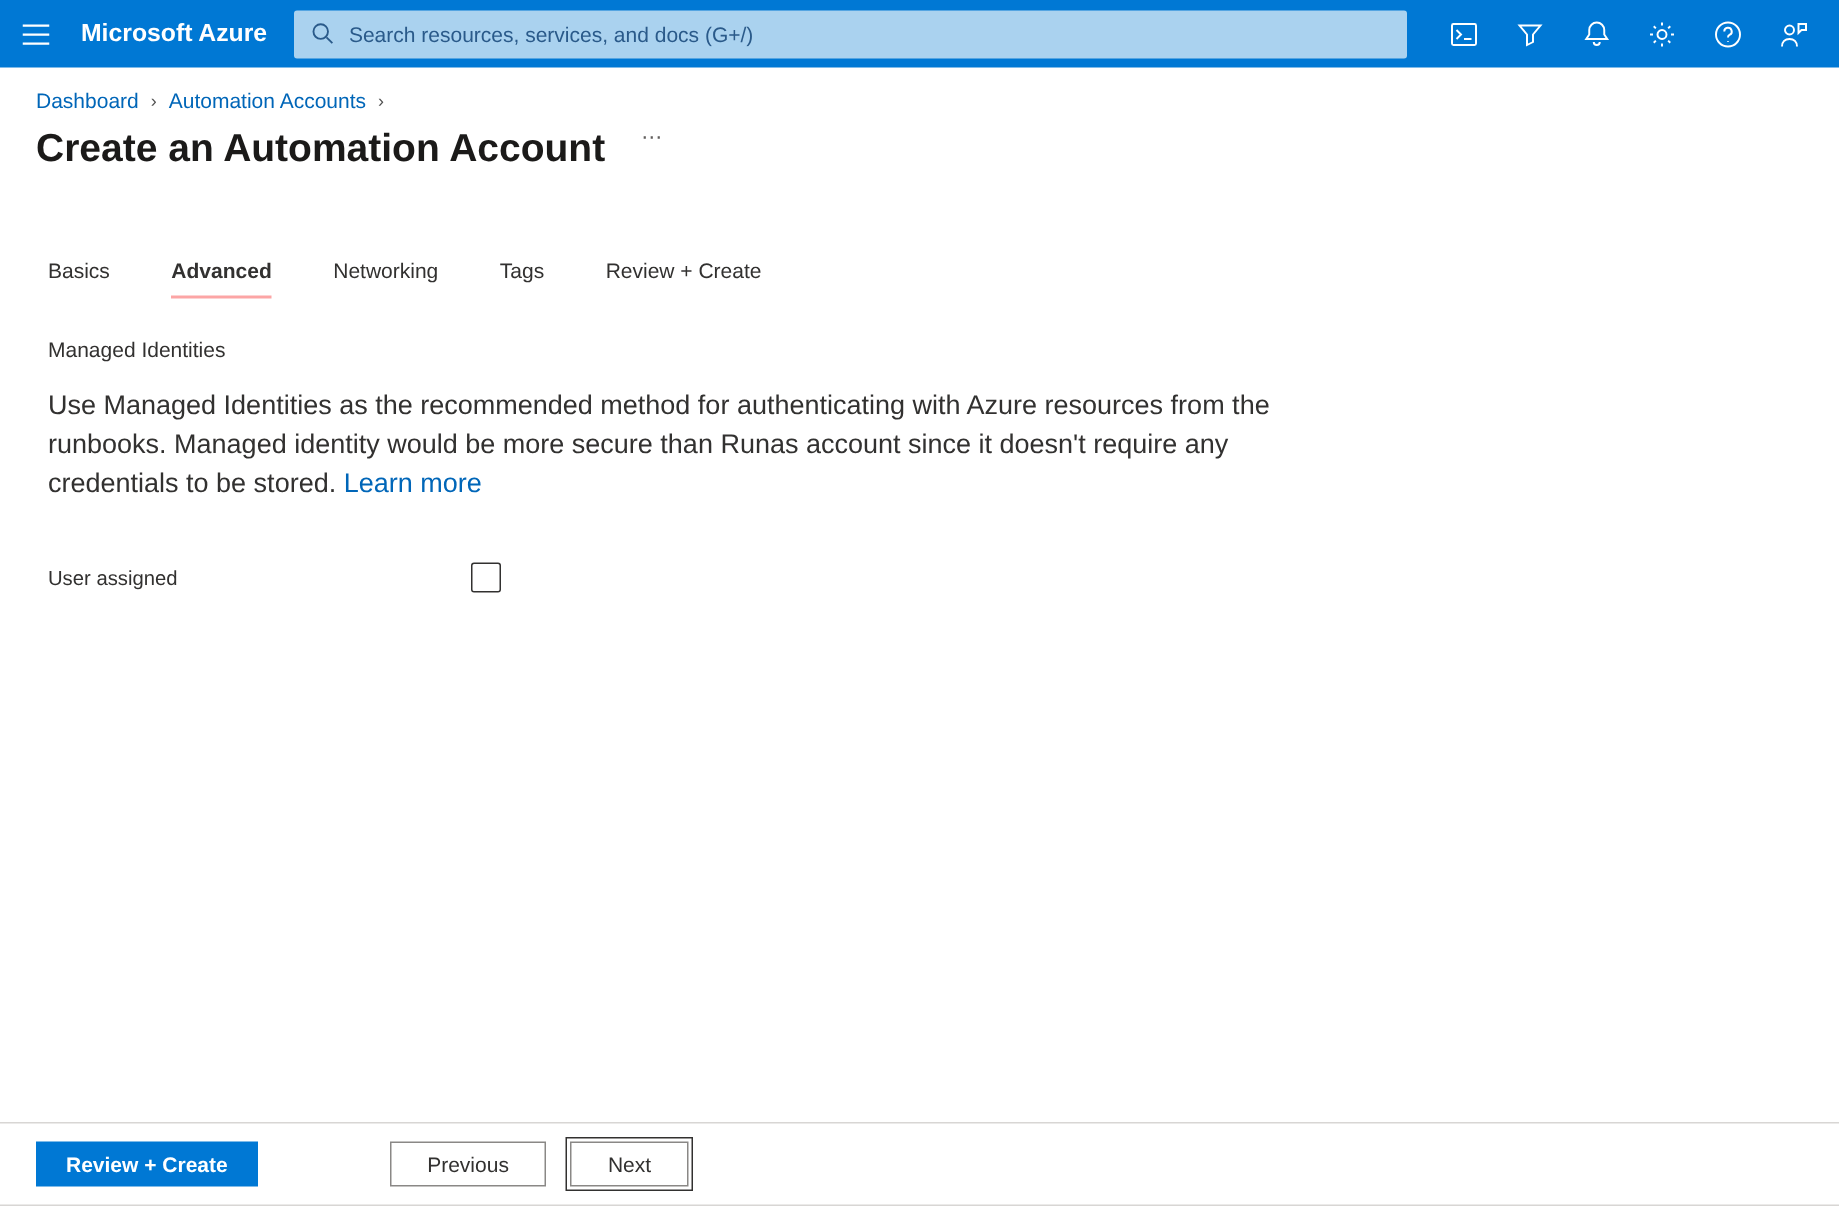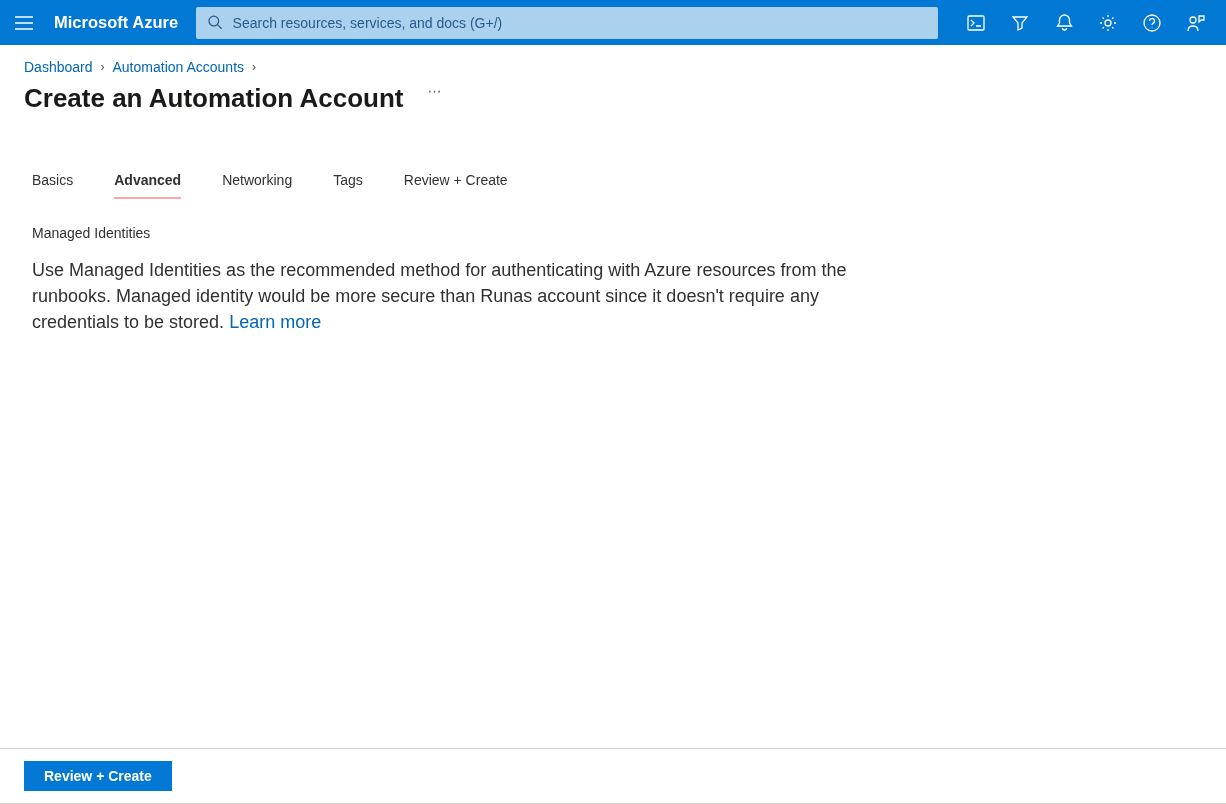--- a/index.html
+++ b/index.html
@@ -285,17 +285,27 @@
   <div class="tab">Review + Create</div>
 </div>
 
 <div class="content">
   <div class="section-heading">Managed Identities</div>
   <div class="description">
     <span>Use Managed Identities as the recommended method for authenticating with Azure resources from the runbooks. Managed identity would be more secure than Runas account since it doesn't require any credentials to be stored. </span><a>Learn more</a>
   </div>
 
 
+  <div class="field-row">
+    <div class="field-label">User assigned</div>
+    <div class="checkbox">
+      
+    </div>
+  </div>
 </div>
 
 <div class="footer">
   <button class="btn-primary">Review + Create</button>
+  <div class="btn-group">
+    <button class="btn-secondary">Previous</button>
+    <button class="btn-secondary focused">Next</button>
+  </div>
 </div>
 
 </body></html>

